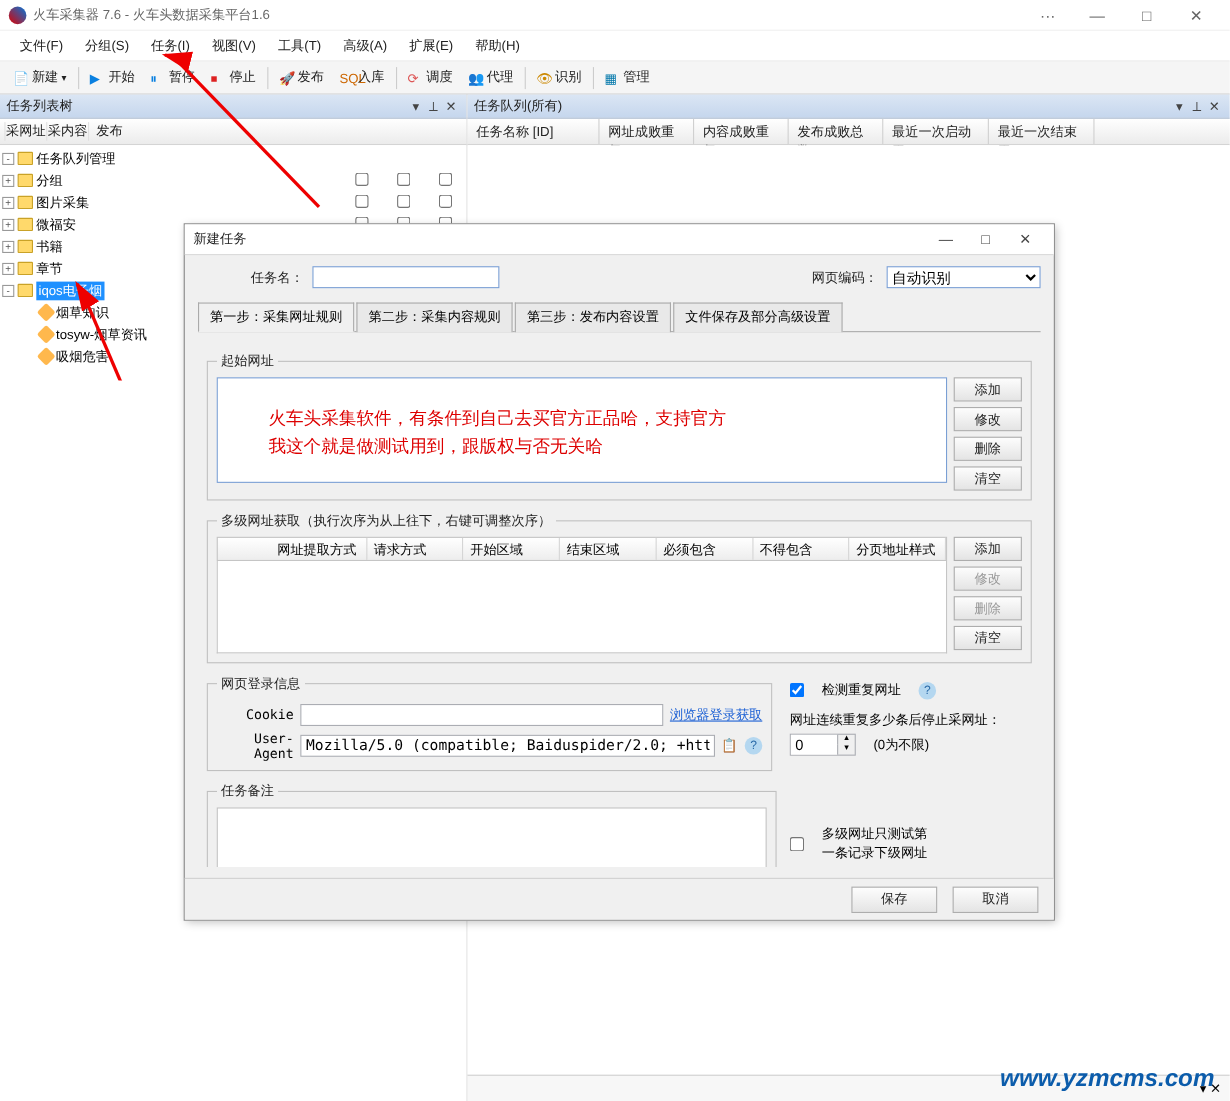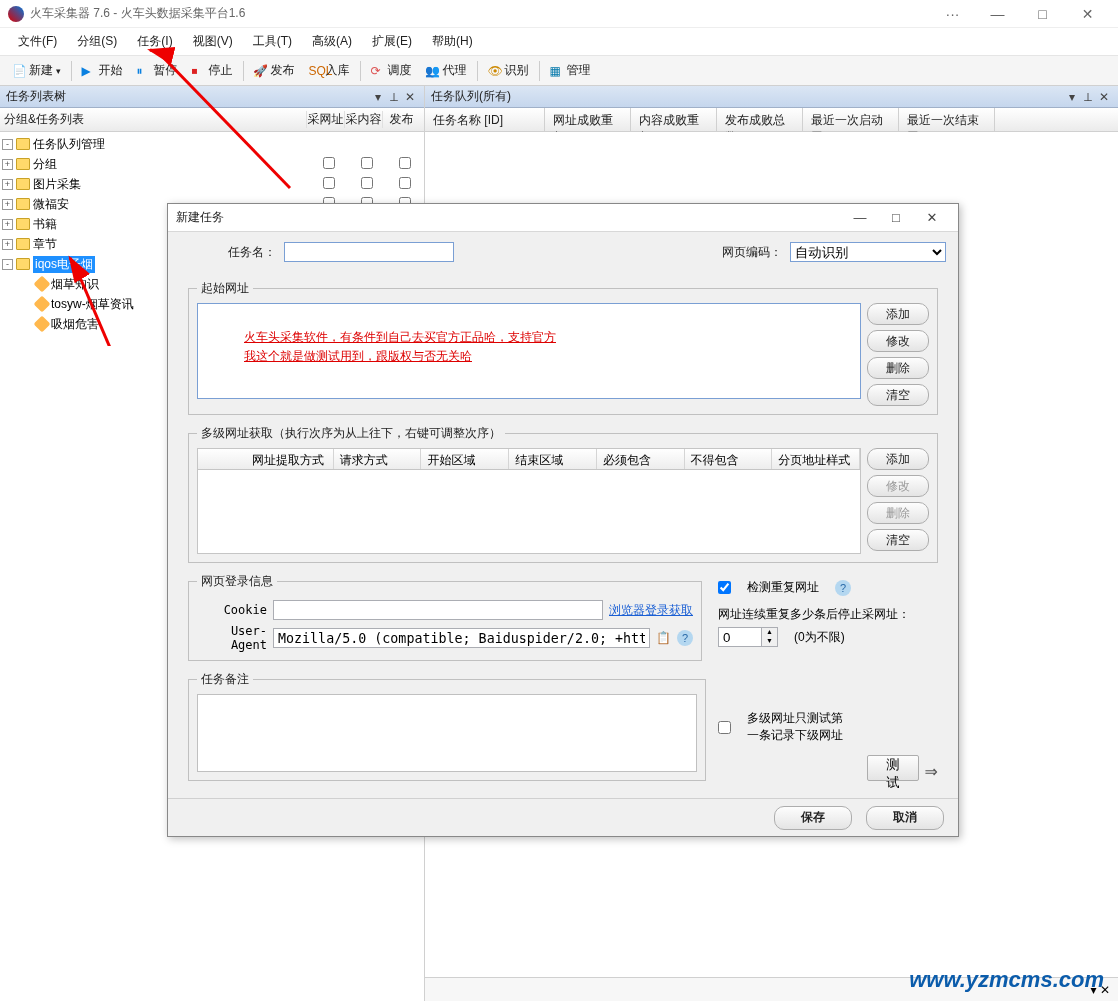--- a/index.html
+++ b/index.html
@@ -69,23 +69,23 @@
 .dlg-tabs { display: flex; border-bottom: 1px solid #aaa; margin-top: 4px; }
 .dlg-tab { padding: 4px 10px; border: 1px solid #aaa; border-bottom: none; margin-right: 2px; background: #e9e9e9; position: relative; top: 1px; }
 .dlg-tab.active { background: #f0f0f0; border-bottom: 1px solid #f0f0f0; }
 
 .tabcontent { flex: 1; padding: 10px 8px 4px; display: flex; flex-direction: column; gap: 10px; overflow: auto; }
 
 fieldset { border: 1px solid #c0c0c0; padding: 6px 8px 8px; }
 fieldset legend { padding: 0 4px; color: #222; }
 
 .url-input-row { display: flex; gap: 6px; align-items: flex-start; }
-.url-textarea { flex: 1; height: 96px; border: 1px solid #7a9fd4; background: #fff; padding: 6px; color: #d00; font-family: SimSun, serif; font-size: 12px; line-height: 1.6; text-decoration: underline; }
+.url-textarea { flex: 1; height: 96px; border: 1px solid #7a9fd4; background: #fff; padding: 6px; color: #d00; font-family: SimSun, serif; font-size: 16px; line-height: 1.6; }
 .btn-col { display: flex; flex-direction: column; gap: 5px; }
-.wbtn { width: 62px; height: 22px; background: linear-gradient(#fdfdfd,#e4e4e4); border: 1px solid #adadad; border-radius: 10px; color: #222; display: flex; align-items: center; justify-content: center; }
+.wbtn { width: 62px; height: 22px; background: linear-gradient(#fdfdfd,#e4e4e4); border: 1px solid #adadad; border-radius: 0; color: #222; display: flex; align-items: center; justify-content: center; }
 .wbtn.disabled { color: #999; }
 
 .grid-head { display: flex; background: linear-gradient(#fff,#ededed); border: 1px solid #c5c5c5; height: 22px; padding-left: 48px; }
 .grid-head .gc { padding: 3px 6px; border-right: 1px solid #d5d5d5; }
 .grid-body { height: 84px; border: 1px solid #c5c5c5; border-top: none; background: #fff; }
 
 .login-row { display: flex; align-items: center; gap: 6px; margin-top: 4px; }
 .login-row .lbl { width: 70px; text-align: right; font-family: SimSun, monospace; }
 .login-row input[type=text] { flex: 1; border: 1px solid #abadb3; height: 20px; padding: 0 4px; font-family: SimSun, monospace; }
 .link { color: #1a5fd4; text-decoration: underline; }
@@ -96,21 +96,21 @@
 .numbox .spin { width: 16px; display: flex; flex-direction: column; }
 .numbox .spin div { flex: 1; border-left: 1px solid #abadb3; font-size: 7px; text-align: center; line-height: 1; }
 
 .notes-row { display: flex; gap: 12px; }
 .notes-box { flex: 1; height: 78px; border: 1px solid #c0c0c0; background: #fff; }
 
 .testbtn-row { display: flex; justify-content: flex-end; align-items: flex-end; gap: 6px; }
 .testbtn { height: 26px; padding: 0 12px; background: linear-gradient(#fdfdfd,#e4e4e4); border: 1px solid #adadad; border-radius: 2px; }
 
 .dlg-foot { height: 38px; border-top: 1px solid #d0d0d0; display: flex; align-items: center; justify-content: flex-end; gap: 14px; padding: 0 14px; background: #f0f0f0; }
-.dlg-foot .wbtn { width: 78px; height: 24px; font-weight: bold; }
+.dlg-foot .wbtn { width: 78px; height: 24px; }
 
 .watermark { position: absolute; right: 14px; bottom: 8px; color: #0b5cab; font-size: 22px; font-weight: bold; font-style: italic; font-family: Arial, sans-serif; }
 </style>
 </head>
 <body>
 
 <div class="titlebar">
   <div class="logo"></div>
   <div class="title">火车采集器 7.6 - 火车头数据采集平台1.6</div>
   <div class="winbtns">
@@ -184,21 +184,20 @@
 <div class="main">
   <div class="leftpane">
     <div class="pane-header">
       <span>任务列表树</span>
         <span class="sp"></span>
       <span class="hbtn">▾</span>
       <span class="hbtn">⟂</span>
       <span class="hbtn">✕</span>
     </div>
     <div class="tree-cols">
-      <div class="c1">分组&amp;任务列表</div>
       <div class="c2">采网址</div>
       <div class="c3">采内容</div>
       <div class="c4">发布</div>
     </div>
     <div class="tree" id="tree">
         <div class="tree-row">
           <div class="tree-label indent0">
             <span class="exp">-</span>
             <span class="foldericon"></span>
             <span class="txt">任务队列管理</span>
@@ -338,25 +337,31 @@
     <span class="wb">—</span>
     <span class="wb">□</span>
     <span class="wb">✕</span>
   </div>
   <div class="dlg-body">
     <div class="dlg-row">
       <label>任务名：</label>
       <input type="text" style="width: 170px;">
       <span style="flex:1"></span>
       <label>网页编码：</label>
-      <select style="width:156px;">
+      <select style="width:140px;">
         <option>自动识别</option>
       </select>
     </div>
 
+    <div class="dlg-tabs">
+      <div class="dlg-tab active">第一步：采集网址规则</div>
+      <div class="dlg-tab">第二步：采集内容规则</div>
+      <div class="dlg-tab">第三步：发布内容设置</div>
+      <div class="dlg-tab">文件保存及部分高级设置</div>
+    </div>
 
     <div class="tabcontent">
       <fieldset>
         <legend>起始网址</legend>
         <div class="url-input-row">
           <div class="url-textarea">
             <div style="padding-left:40px;padding-top:18px;">
               <div>火车头采集软件，有条件到自己去买官方正品哈，支持官方</div>
               <div>我这个就是做测试用到，跟版权与否无关哈</div>
             </div>

